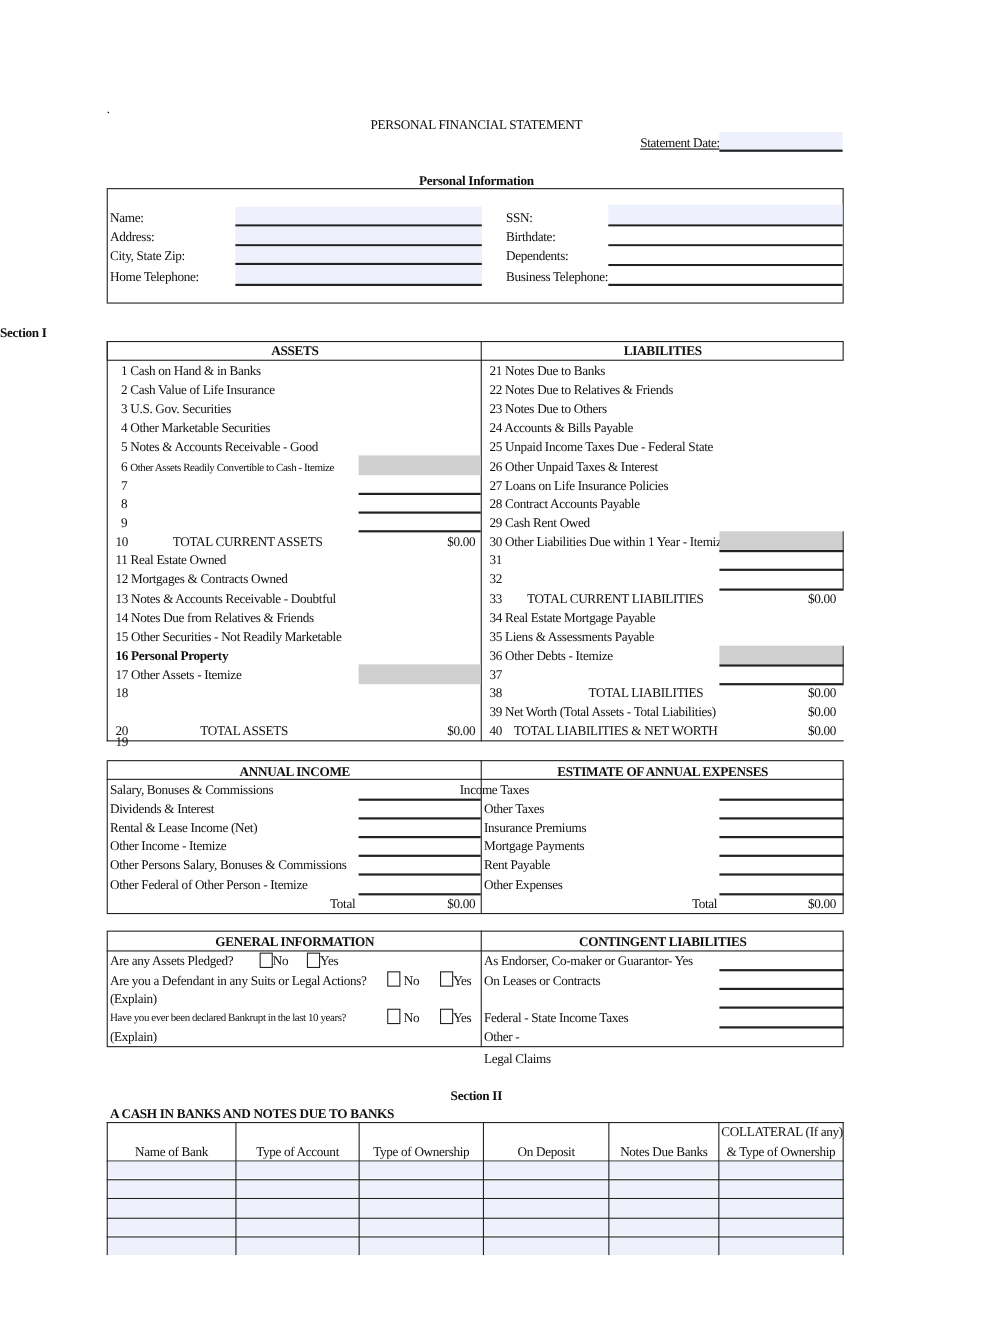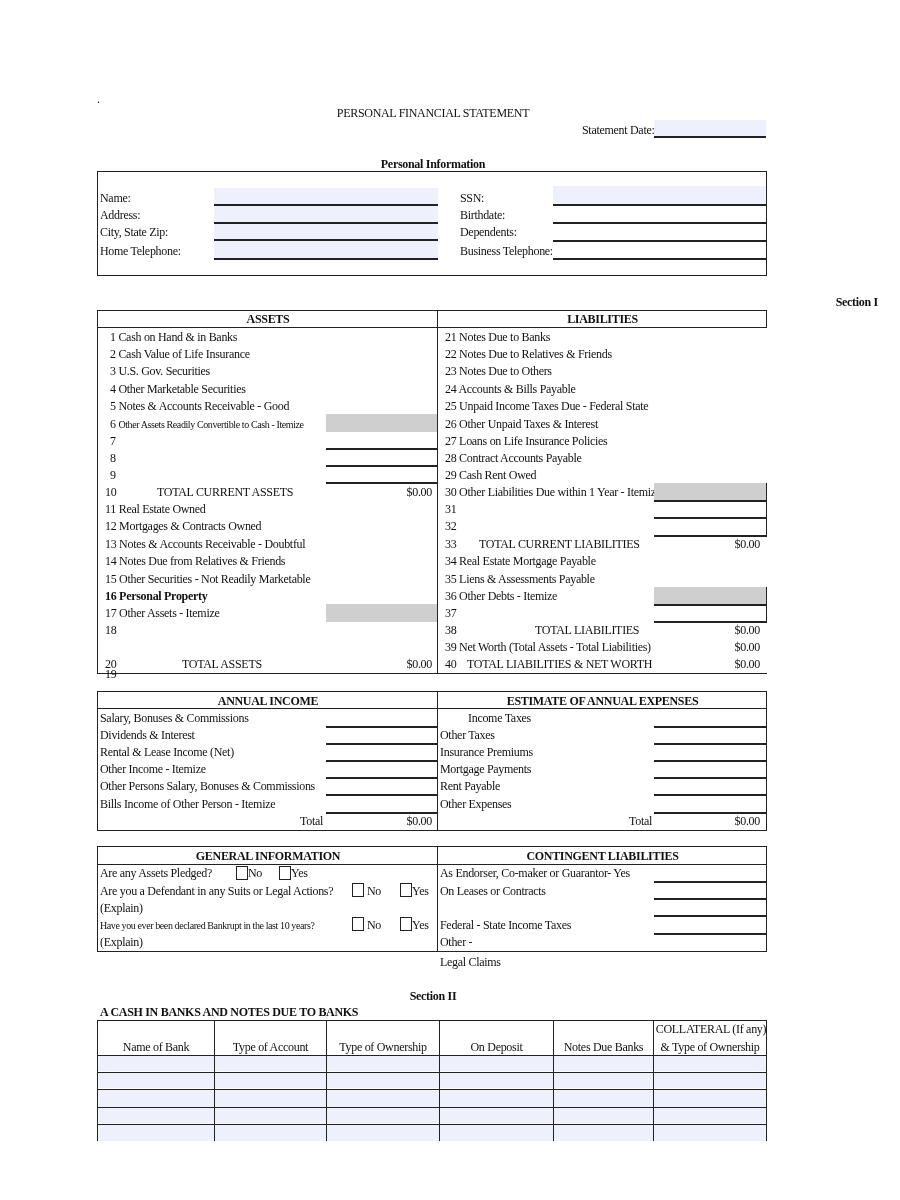--- a/index.html
+++ b/index.html
@@ -20,21 +20,21 @@
   .gray { position: absolute; background: #cfcfcf; }
   .chk { position: absolute; width: 12px; height: 14px; border: 1.2px solid #222; box-sizing: border-box; background: #fff; }
   .cell-bg { position: absolute; background: #eef0fb; }
   .hdr { text-align: center; }
 </style>
 </head>
 <body>
 
 <div class="t" style="left:97px;top:92px;">.</div>
 <div class="t" style="left:0;width:866px;top:106px;text-align:center;">PERSONAL FINANCIAL STATEMENT</div>
-<div class="t" style="left:582px;top:123px;">Statement Date:</div>
+<div class="t" style="left:582px;top:123px;text-decoration:underline;">Statement Date:</div>
 <div class="field" style="left:654px;top:120px;width:112px;height:18px;"></div>
 
 <div class="t b" style="left:0;width:866px;top:157px;text-align:center;">Personal Information</div>
 <div class="box" style="left:97px;top:171px;width:670px;height:105px;"></div>
 
 <div class="t" style="left:100px;top:191px;">Name:</div>
 <div class="t" style="left:100px;top:208px;">Address:</div>
 <div class="t" style="left:100px;top:225px;">City, State Zip:</div>
 <div class="t" style="left:100px;top:244px;">Home Telephone:</div>
 
@@ -46,21 +46,21 @@
 <div class="t" style="left:460px;top:191px;text-align:center;">SSN:</div>
 <div class="t" style="left:460px;top:208px;">Birthdate:</div>
 <div class="t" style="left:460px;top:225px;">Dependents:</div>
 <div class="t" style="left:460px;top:244px;">Business Telephone:</div>
 
 <div class="field" style="left:553px;top:186px;width:213px;height:20px;"></div>
 <div class="field" style="left:553px;top:206px;width:213px;height:18px;background:#fff;"></div>
 <div class="field" style="left:553px;top:224px;width:213px;height:18px;background:#fff;"></div>
 <div class="field" style="left:553px;top:242px;width:213px;height:18px;background:#fff;"></div>
 
-<div class="t b" style="left:12px;width:866px;top:295px;text-align:right;">Section I</div>
+<div class="t b" style="left:0;width:866px;top:295px;text-align:left;">Section I</div>
 
 <div class="box" style="left:97px;top:310px;width:670px;height:18px;"></div>
 <div class="vline" style="left:97px;top:310px;height:364px;"></div>
 <div class="vline" style="left:437px;top:310px;height:364px;"></div>
 <div class="hline" style="left:97px;top:673px;width:670px;"></div>
 
 <div class="t b" style="left:98px;width:340px;top:312px;text-align:center;">ASSETS</div>
 <div class="t b" style="left:438px;width:329px;top:312px;text-align:center;">LIABILITIES</div>
 
 <div>
@@ -141,32 +141,32 @@
 <div class="vline" style="left:437px;top:691px;height:140px;"></div>
 
 <div class="t b" style="left:98px;width:340px;top:694px;text-align:center;">ANNUAL INCOME</div>
 <div class="t b" style="left:438px;width:329px;top:694px;text-align:center;">ESTIMATE OF ANNUAL EXPENSES</div>
 
 <div class="t" style="left:100px;top:711px;">Salary, Bonuses &amp; Commissions</div>
 <div class="t" style="left:100px;top:728px;">Dividends &amp; Interest</div>
 <div class="t" style="left:100px;top:745px;">Rental &amp; Lease Income (Net)</div>
 <div class="t" style="left:100px;top:762px;">Other Income - Itemize</div>
 <div class="t" style="left:100px;top:779px;">Other Persons Salary, Bonuses &amp; Commissions</div>
-<div class="t" style="left:100px;top:797px;">Bills Income of Other Person - Itemize</div>
+<div class="t" style="left:100px;top:797px;">Other Federal of Other Person - Itemize</div>
 <div class="t" style="left:300px;top:814px;">Total</div>
 <div class="t" style="left:380px;width:52px;top:814px;text-align:right;">$0.00</div>
 
 <div class="uline" style="left:326px;top:726px;width:111px;"></div>
 <div class="uline" style="left:326px;top:743px;width:111px;"></div>
 <div class="uline" style="left:326px;top:760px;width:111px;"></div>
 <div class="uline" style="left:326px;top:777px;width:111px;"></div>
 <div class="uline" style="left:326px;top:794px;width:111px;"></div>
 <div class="uline" style="left:326px;top:812px;width:111px;"></div>
 
-<div class="t" style="left:468px;top:711px;">Income Taxes</div>
+<div class="t" style="left:418px;top:711px;">Income Taxes</div>
 <div class="t" style="left:440px;top:728px;">Other Taxes</div>
 <div class="t" style="left:440px;top:745px;">Insurance Premiums</div>
 <div class="t" style="left:440px;top:762px;">Mortgage Payments</div>
 <div class="t" style="left:440px;top:779px;">Rent Payable</div>
 <div class="t" style="left:440px;top:797px;">Other Expenses</div>
 <div class="t" style="left:629px;top:814px;">Total</div>
 <div class="t" style="left:700px;width:60px;top:814px;text-align:right;">$0.00</div>
 
 <div class="uline" style="left:654px;top:726px;width:113px;"></div>
 <div class="uline" style="left:654px;top:743px;width:113px;"></div>

